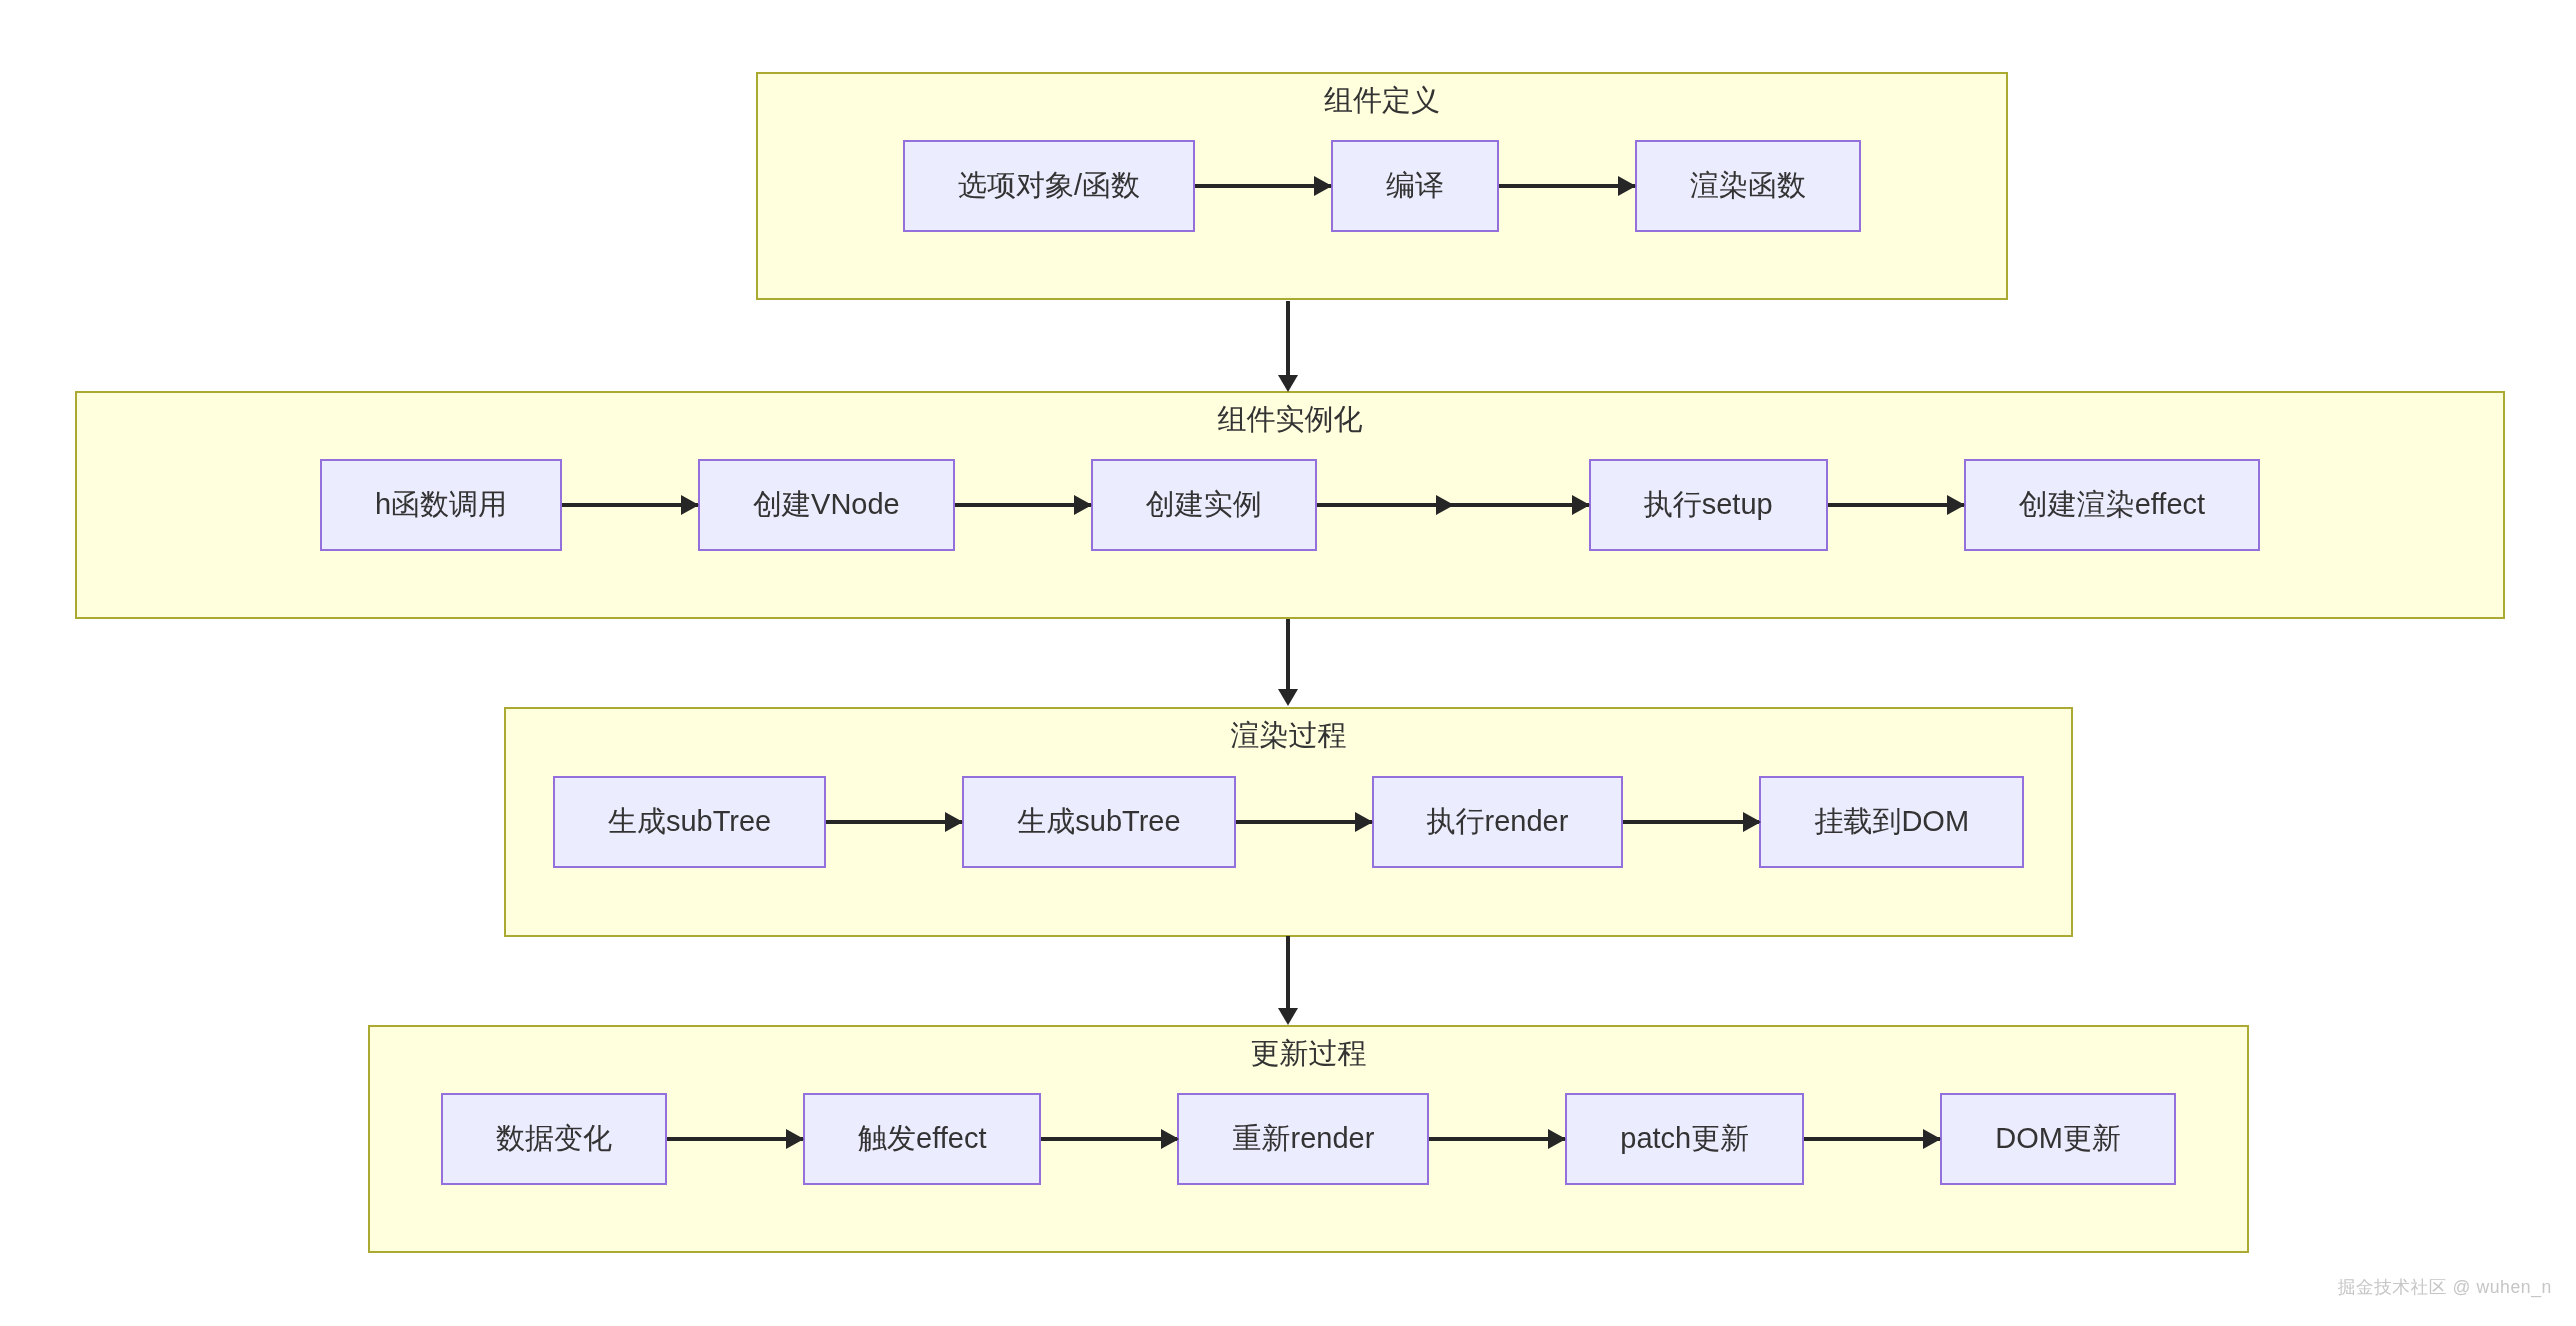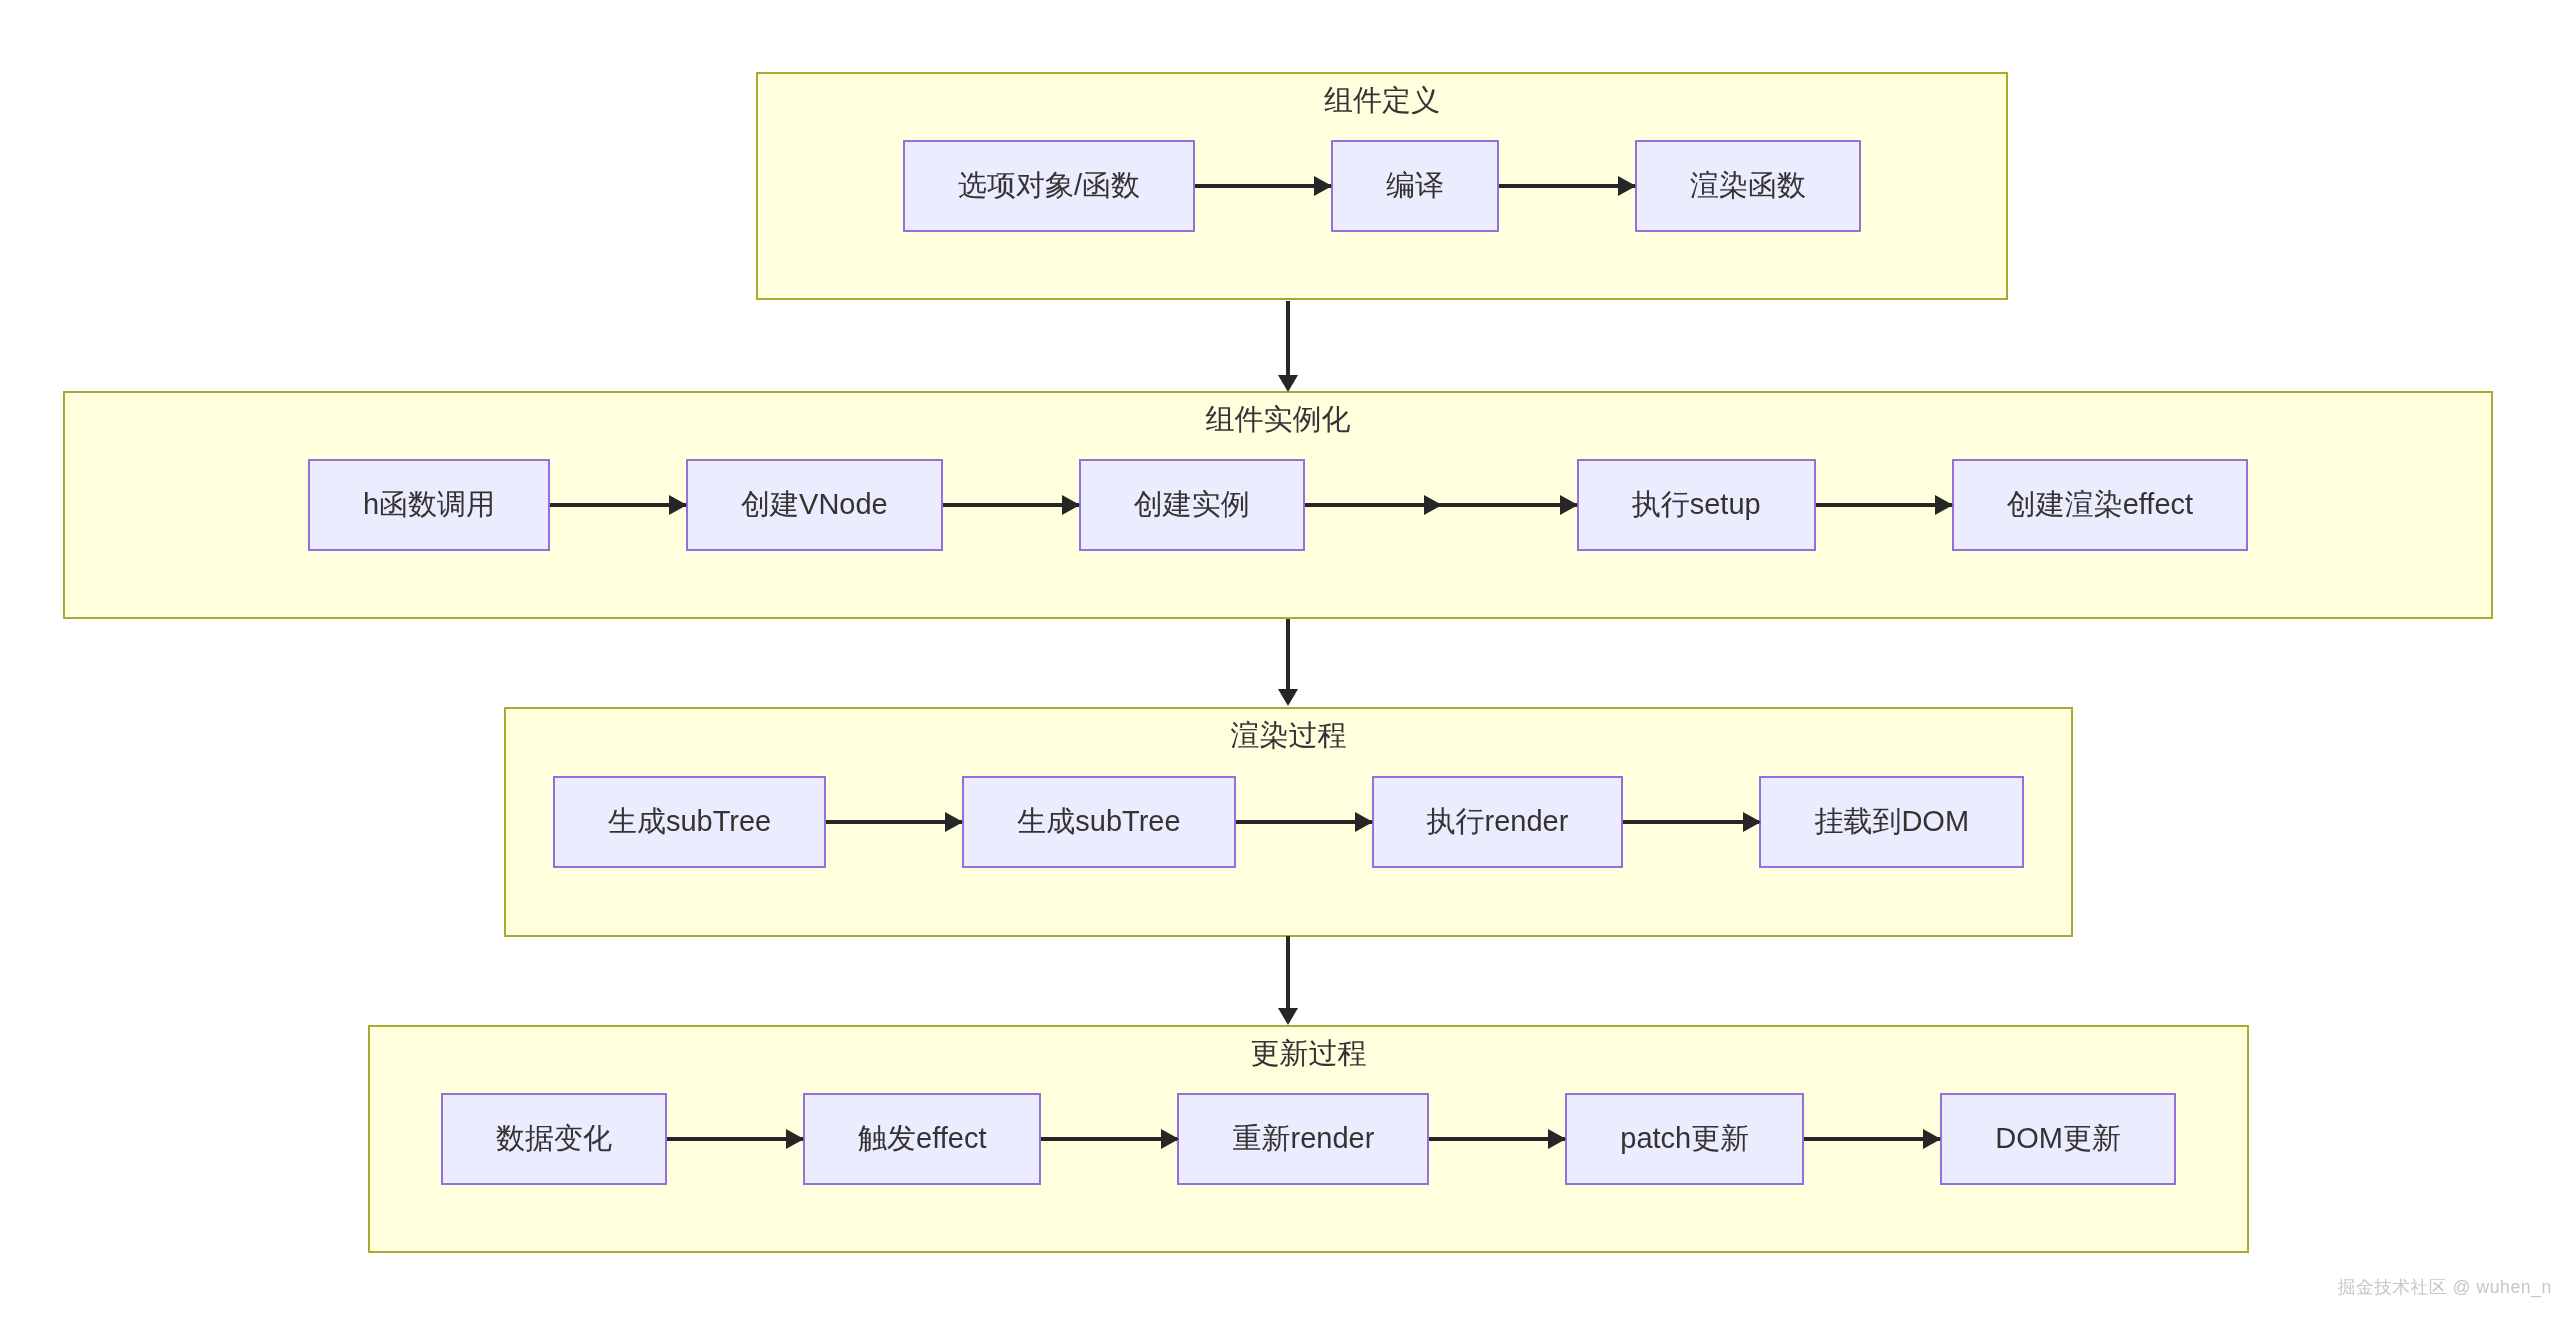--- a/index.html
+++ b/index.html
@@ -11,21 +11,21 @@
     font-family: "Liberation Sans", "DejaVu Sans", sans-serif;
     overflow: hidden;
   }
   .group {
     position: absolute;
     box-sizing: border-box;
     background: var(--group_fill, #ffffde);
     border: 2.4px solid var(--group_border, #aaaa33);
   }
   .s1 { left: 736px; top: 72px;  width: 1252px; height: 228px; margin-left: 20px; }
-  .s2 { left: 63px;  top: 391px;  width: 2430px; height: 228px; }
+  .s2 { left: 75px;  top: 391px;  width: 2430px; height: 228px; }
   .s3 { left: 504px;  top: 707px; width: 1569px; height: 230px; }
   .s4 { left: 368px;  top: 1025px; width: 1881px; height: 228px; }
   .group-title {
     position: absolute;
     top: 7.3px; left: 0; right: 0;
     text-align: center;
     font-size: 29px;
     line-height: 38px;
     color: var(--text_color, #333333);
   }

